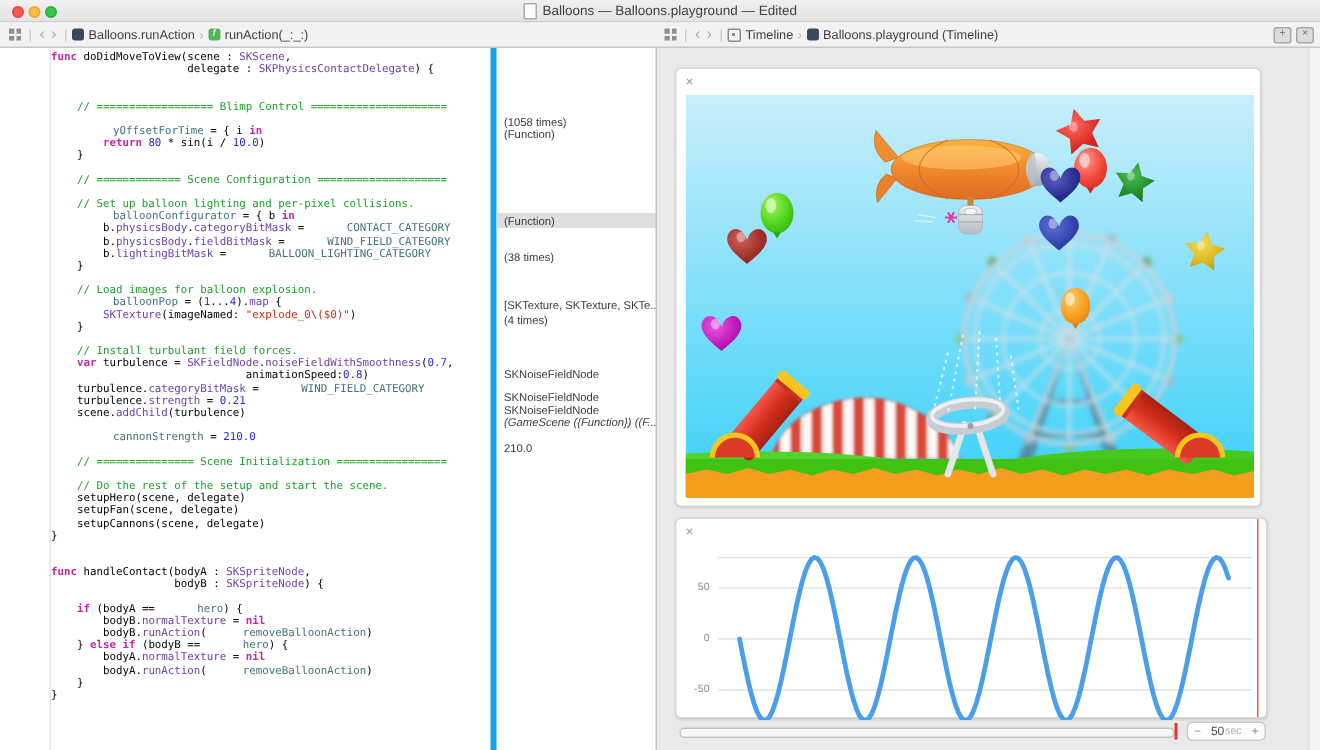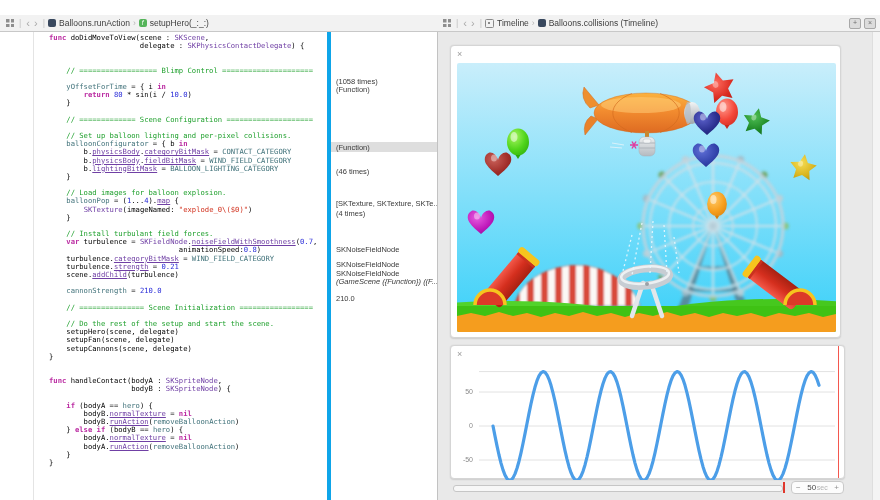--- a/index.html
+++ b/index.html
@@ -32,31 +32,31 @@
   .fnicon{display:inline-block;width:8px;height:8px;border-radius:2px;background:#55B45A;margin-right:3px;
     color:#FFF;font-size:6.5px;line-height:8px;text-align:center;font-style:italic;}
   .tlicon{display:inline-block;width:7px;height:7px;border:1px solid #8A8A8A;border-radius:1.5px;margin-right:3px;position:relative;}
   .tlicon:after{content:"";position:absolute;left:2px;top:2px;width:2px;height:2px;background:#8A8A8A;}
   #jb-right-buttons{position:absolute;right:4px;top:3px;display:flex;gap:3px;}
   .ed-btn{width:10px;height:9px;border:1px solid #A8A8A8;border-radius:2px;background:#DCDCDC;
     font-size:7px;line-height:8px;text-align:center;color:#6E6E6E;cursor:default;}
   
   #editor{position:absolute;left:0;top:32px;width:437px;height:468px;background:#FFF;}
   #gutter-line{position:absolute;left:33px;top:0;bottom:0;width:1px;background:#E4E4E4;}
-  #code{position:absolute;left:49px;top:2px;white-space:pre;
+  #code{position:absolute;left:34px;top:2px;white-space:pre;
     font-family:"DejaVu Sans Mono", monospace;font-size:7.2px;line-height:8.18px;color:#000;}
   .cl{height:8.18px;}
   .t-p{color:#000;}
   .t-kw{color:#BB2CA2;font-weight:bold;}
   .t-cmt{color:#1FA02D;}
   .t-num{color:#272AD8;}
   .t-str{color:#D12F1B;}
   .t-type{color:#7040A5;}
-  .t-mem{color:#7040A5;text-decoration:underline;}
-  .t-glob{color:#42737B;}
+  .t-mem{color:#7040A5;}
+  .t-glob{color:#42737B;margin-left:24px;}
   #sidebar{position:absolute;left:327px;top:32px;width:110px;height:468px;background:#FFF;border-left:4px solid #0ea5e9;}
   .res-row{position:absolute;left:0;width:110px;height:10px;box-sizing:border-box;
     padding:1px 2px 0 5px;font-size:7.5px;color:#3A3A3A;white-space:nowrap;overflow:hidden;}
   .res-row.hl{background:#DEDEDE;}
   #pane-divider{position:absolute;left:437px;top:32px;bottom:0;width:1px;background:#C2C2C2;}
   
   #right-pane{position:absolute;left:438px;top:32px;width:442px;height:468px;background:#E9E9E9;}
   #scroll-strip{position:absolute;right:0;top:0;bottom:0;width:7px;background:#F4F4F4;border-left:1px solid #DEDEDE;}
   .card{position:absolute;background:#FFF;border:1px solid #D5D5D5;border-radius:4px;
     box-shadow:0 0.5px 1.5px rgba(0,0,0,0.12);box-sizing:border-box;}
@@ -79,62 +79,71 @@
     box-sizing:border-box;padding:0 4px;}
   #dur-minus,#dur-plus{font-size:8px;color:#909090;cursor:default;}
   #dur-value{font-size:8px;color:#4A4A4A;}
   #dur-unit{font-size:7px;color:#B2B2B2;margin-left:-6px;}
 </style>
 </head>
 <body>
 
 <div id="app">
 
+  <div id="titlebar">
+    <div id="tl-close" class="tl"></div>
+    <div id="tl-min" class="tl"></div>
+    <div id="tl-zoom" class="tl"></div>
+    <div id="title-wrap">
+      <span id="proxy-icon"></span>
+      <span id="win-title">Balloons — Balloons.playground — Edited</span>
+    </div>
+  </div>
 
   <div id="jumpbars">
     <div id="jb-left" class="jb">
       <span class="gridicon"></span>
       <span class="sep">|</span>
       <span class="chev">‹</span>
       <span class="chev">›</span>
       <span class="sep">|</span>
       <span class="fileicon"></span>
       <span>Balloons.runAction</span>
       <span class="crumb-sep">›</span>
       <span class="fnicon">f</span>
-      <span>setupHero(_:_:)</span>
+      <span>runAction(_:_:)</span>
     </div>
     <div id="jb-right" class="jb">
       <span class="gridicon"></span>
       <span class="sep">|</span>
       <span class="chev">‹</span>
       <span class="chev">›</span>
       <span class="sep">|</span>
       <span class="tlicon"></span>
       <span>Timeline</span>
       <span class="crumb-sep">›</span>
       <span class="fileicon"></span>
-      <span>Balloons.collisions (Timeline)</span>
+      <span>Balloons.playground (Timeline)</span>
     </div>
     <div id="jb-right-buttons">
       <div class="ed-btn">+</div>
       <div class="ed-btn">×</div>
     </div>
   </div>
 
   <div id="editor">
     <div id="gutter-line"></div>
     <div id="code"><div class="cl"><span class="t-kw">func</span><span class="t-p"> doDidMoveToView(scene : </span><span class="t-type">SKScene</span><span class="t-p">,</span></div><div class="cl"><span class="t-p">                     delegate : </span><span class="t-type">SKPhysicsContactDelegate</span><span class="t-p">) {</span></div><div class="cl"></div><div class="cl"></div><div class="cl"><span class="t-cmt">    // ================== Blimp Control =====================</span></div><div class="cl"></div><div class="cl"><span class="t-p">    </span><span class="t-glob">yOffsetForTime</span><span class="t-p"> = { i </span><span class="t-kw">in</span></div><div class="cl"><span class="t-p">        </span><span class="t-kw">return</span><span class="t-p"> </span><span class="t-num">80</span><span class="t-p"> * sin(i / </span><span class="t-num">10.0</span><span class="t-p">)</span></div><div class="cl"><span class="t-p">    }</span></div><div class="cl"></div><div class="cl"><span class="t-cmt">    // ============= Scene Configuration ====================</span></div><div class="cl"></div><div class="cl"><span class="t-cmt">    // Set up balloon lighting and per-pixel collisions.</span></div><div class="cl"><span class="t-p">    </span><span class="t-glob">balloonConfigurator</span><span class="t-p"> = { b </span><span class="t-kw">in</span></div><div class="cl"><span class="t-p">        b.</span><span class="t-mem">physicsBody</span><span class="t-p">.</span><span class="t-mem">categoryBitMask</span><span class="t-p"> = </span><span class="t-glob">CONTACT_CATEGORY</span></div><div class="cl"><span class="t-p">        b.</span><span class="t-mem">physicsBody</span><span class="t-p">.</span><span class="t-mem">fieldBitMask</span><span class="t-p"> = </span><span class="t-glob">WIND_FIELD_CATEGORY</span></div><div class="cl"><span class="t-p">        b.</span><span class="t-mem">lightingBitMask</span><span class="t-p"> = </span><span class="t-glob">BALLOON_LIGHTING_CATEGORY</span></div><div class="cl"><span class="t-p">    }</span></div><div class="cl"></div><div class="cl"><span class="t-cmt">    // Load images for balloon explosion.</span></div><div class="cl"><span class="t-p">    </span><span class="t-glob">balloonPop</span><span class="t-p"> = (</span><span class="t-num">1</span><span class="t-p">...</span><span class="t-num">4</span><span class="t-p">).</span><span class="t-mem">map</span><span class="t-p"> {</span></div><div class="cl"><span class="t-p">        </span><span class="t-type">SKTexture</span><span class="t-p">(imageNamed: </span><span class="t-str">"explode_0\($0)"</span><span class="t-p">)</span></div><div class="cl"><span class="t-p">    }</span></div><div class="cl"></div><div class="cl"><span class="t-cmt">    // Install turbulant field forces.</span></div><div class="cl"><span class="t-p">    </span><span class="t-kw">var</span><span class="t-p"> turbulence = </span><span class="t-type">SKFieldNode</span><span class="t-p">.</span><span class="t-mem">noiseFieldWithSmoothness</span><span class="t-p">(</span><span class="t-num">0.7</span><span class="t-p">,</span></div><div class="cl"><span class="t-p">                              animationSpeed:</span><span class="t-num">0.8</span><span class="t-p">)</span></div><div class="cl"><span class="t-p">    turbulence.</span><span class="t-mem">categoryBitMask</span><span class="t-p"> = </span><span class="t-glob">WIND_FIELD_CATEGORY</span></div><div class="cl"><span class="t-p">    turbulence.</span><span class="t-mem">strength</span><span class="t-p"> = </span><span class="t-num">0.21</span></div><div class="cl"><span class="t-p">    scene.</span><span class="t-mem">addChild</span><span class="t-p">(turbulence)</span></div><div class="cl"></div><div class="cl"><span class="t-p">    </span><span class="t-glob">cannonStrength</span><span class="t-p"> = </span><span class="t-num">210.0</span></div><div class="cl"></div><div class="cl"><span class="t-cmt">    // =============== Scene Initialization =================</span></div><div class="cl"></div><div class="cl"><span class="t-cmt">    // Do the rest of the setup and start the scene.</span></div><div class="cl"><span class="t-p">    setupHero(scene, delegate)</span></div><div class="cl"><span class="t-p">    setupFan(scene, delegate)</span></div><div class="cl"><span class="t-p">    setupCannons(scene, delegate)</span></div><div class="cl"><span class="t-p">}</span></div><div class="cl"></div><div class="cl"></div><div class="cl"><span class="t-kw">func</span><span class="t-p"> handleContact(bodyA : </span><span class="t-type">SKSpriteNode</span><span class="t-p">,</span></div><div class="cl"><span class="t-p">                   bodyB : </span><span class="t-type">SKSpriteNode</span><span class="t-p">) {</span></div><div class="cl"></div><div class="cl"><span class="t-p">    </span><span class="t-kw">if</span><span class="t-p"> (bodyA == </span><span class="t-glob">hero</span><span class="t-p">) {</span></div><div class="cl"><span class="t-p">        bodyB.</span><span class="t-mem">normalTexture</span><span class="t-p"> = </span><span class="t-kw">nil</span></div><div class="cl"><span class="t-p">        bodyB.</span><span class="t-mem">runAction</span><span class="t-p">(</span><span class="t-glob">removeBalloonAction</span><span class="t-p">)</span></div><div class="cl"><span class="t-p">    } </span><span class="t-kw">else</span><span class="t-p"> </span><span class="t-kw">if</span><span class="t-p"> (bodyB == </span><span class="t-glob">hero</span><span class="t-p">) {</span></div><div class="cl"><span class="t-p">        bodyA.</span><span class="t-mem">normalTexture</span><span class="t-p"> = </span><span class="t-kw">nil</span></div><div class="cl"><span class="t-p">        bodyA.</span><span class="t-mem">runAction</span><span class="t-p">(</span><span class="t-glob">removeBalloonAction</span><span class="t-p">)</span></div><div class="cl"><span class="t-p">    }</span></div><div class="cl"><span class="t-p">}</span></div></div>
   </div>
 
   <div id="sidebar">
       <div class="res-row" style="top: 52px;">(Function)</div>
       <div class="res-row" style="top: 44px;">(1058 times)</div>
       <div class="res-row hl" style="top: 110px;">(Function)</div>
-      <div class="res-row" style="top: 134px;">(46 times)</div>
+      <div class="res-row" style="top: 134px;">(38 times)</div>
       <div class="res-row" style="top: 166px;">[SKTexture, SKTexture, SKTe...</div>
       <div class="res-row" style="top: 176px;">(4 times)</div>
       <div class="res-row" style="top: 212px;">SKNoiseFieldNode</div>
       <div class="res-row" style="top: 227px;">SKNoiseFieldNode</div>
       <div class="res-row" style="top: 236px;">SKNoiseFieldNode</div>
       <div class="res-row" style="top: 244px; font-style: italic;">(GameScene ({Function}) ((F...</div>
       <div class="res-row" style="top: 261px;">210.0</div>
     </div>
   <div id="pane-divider"></div>
 

